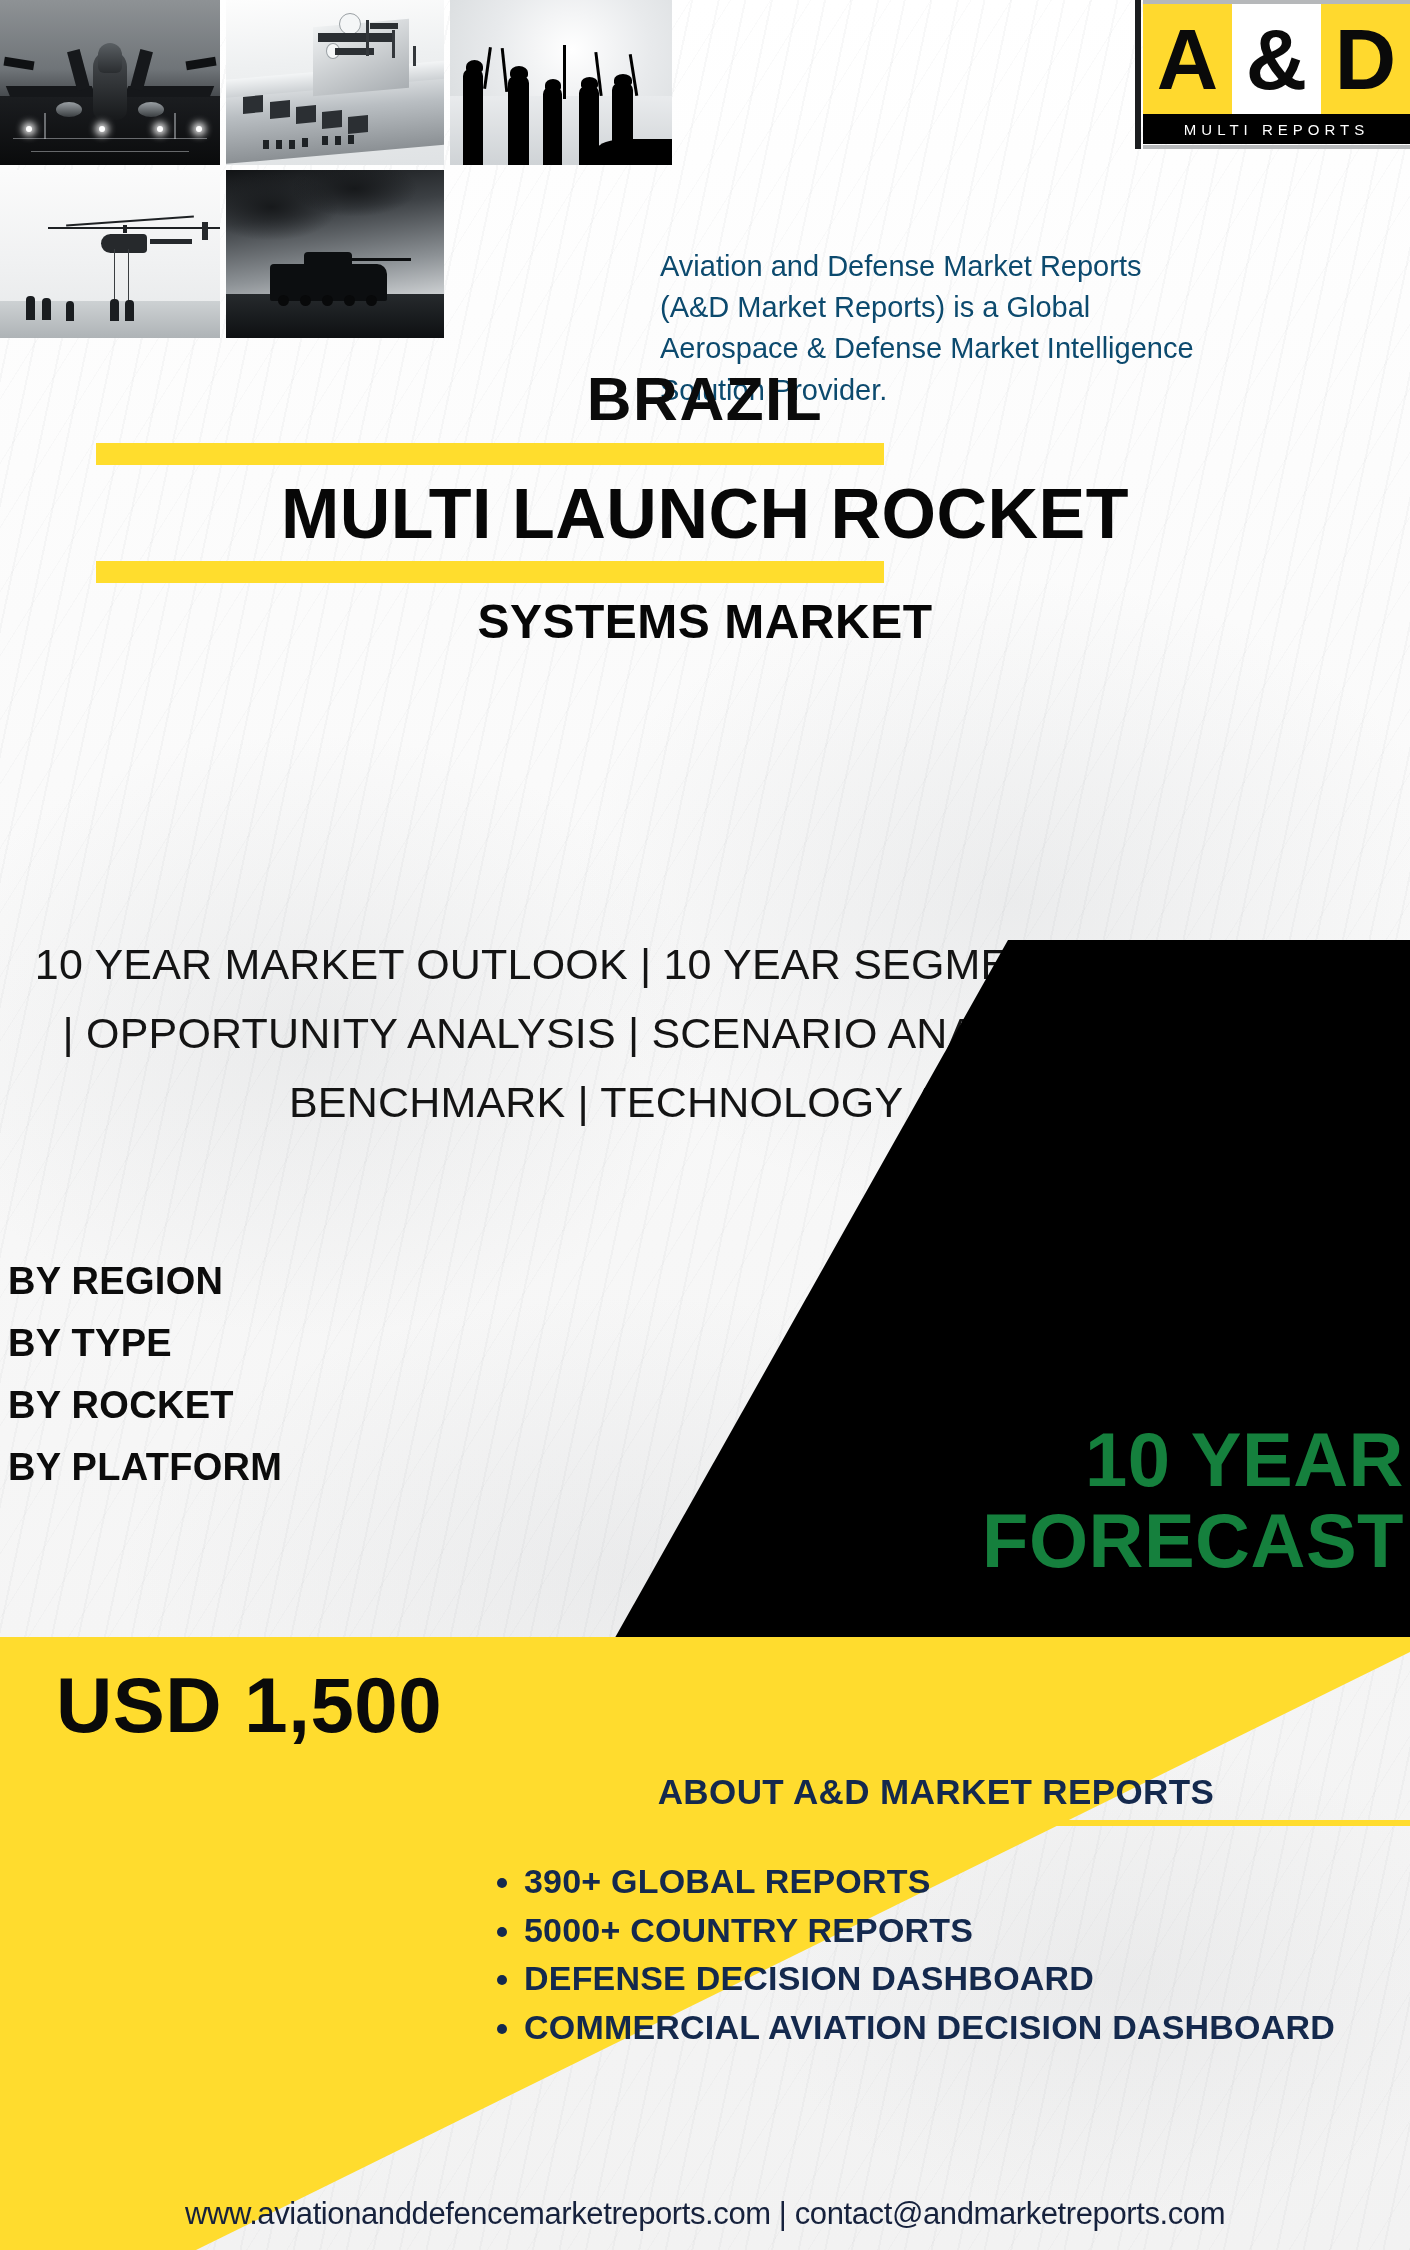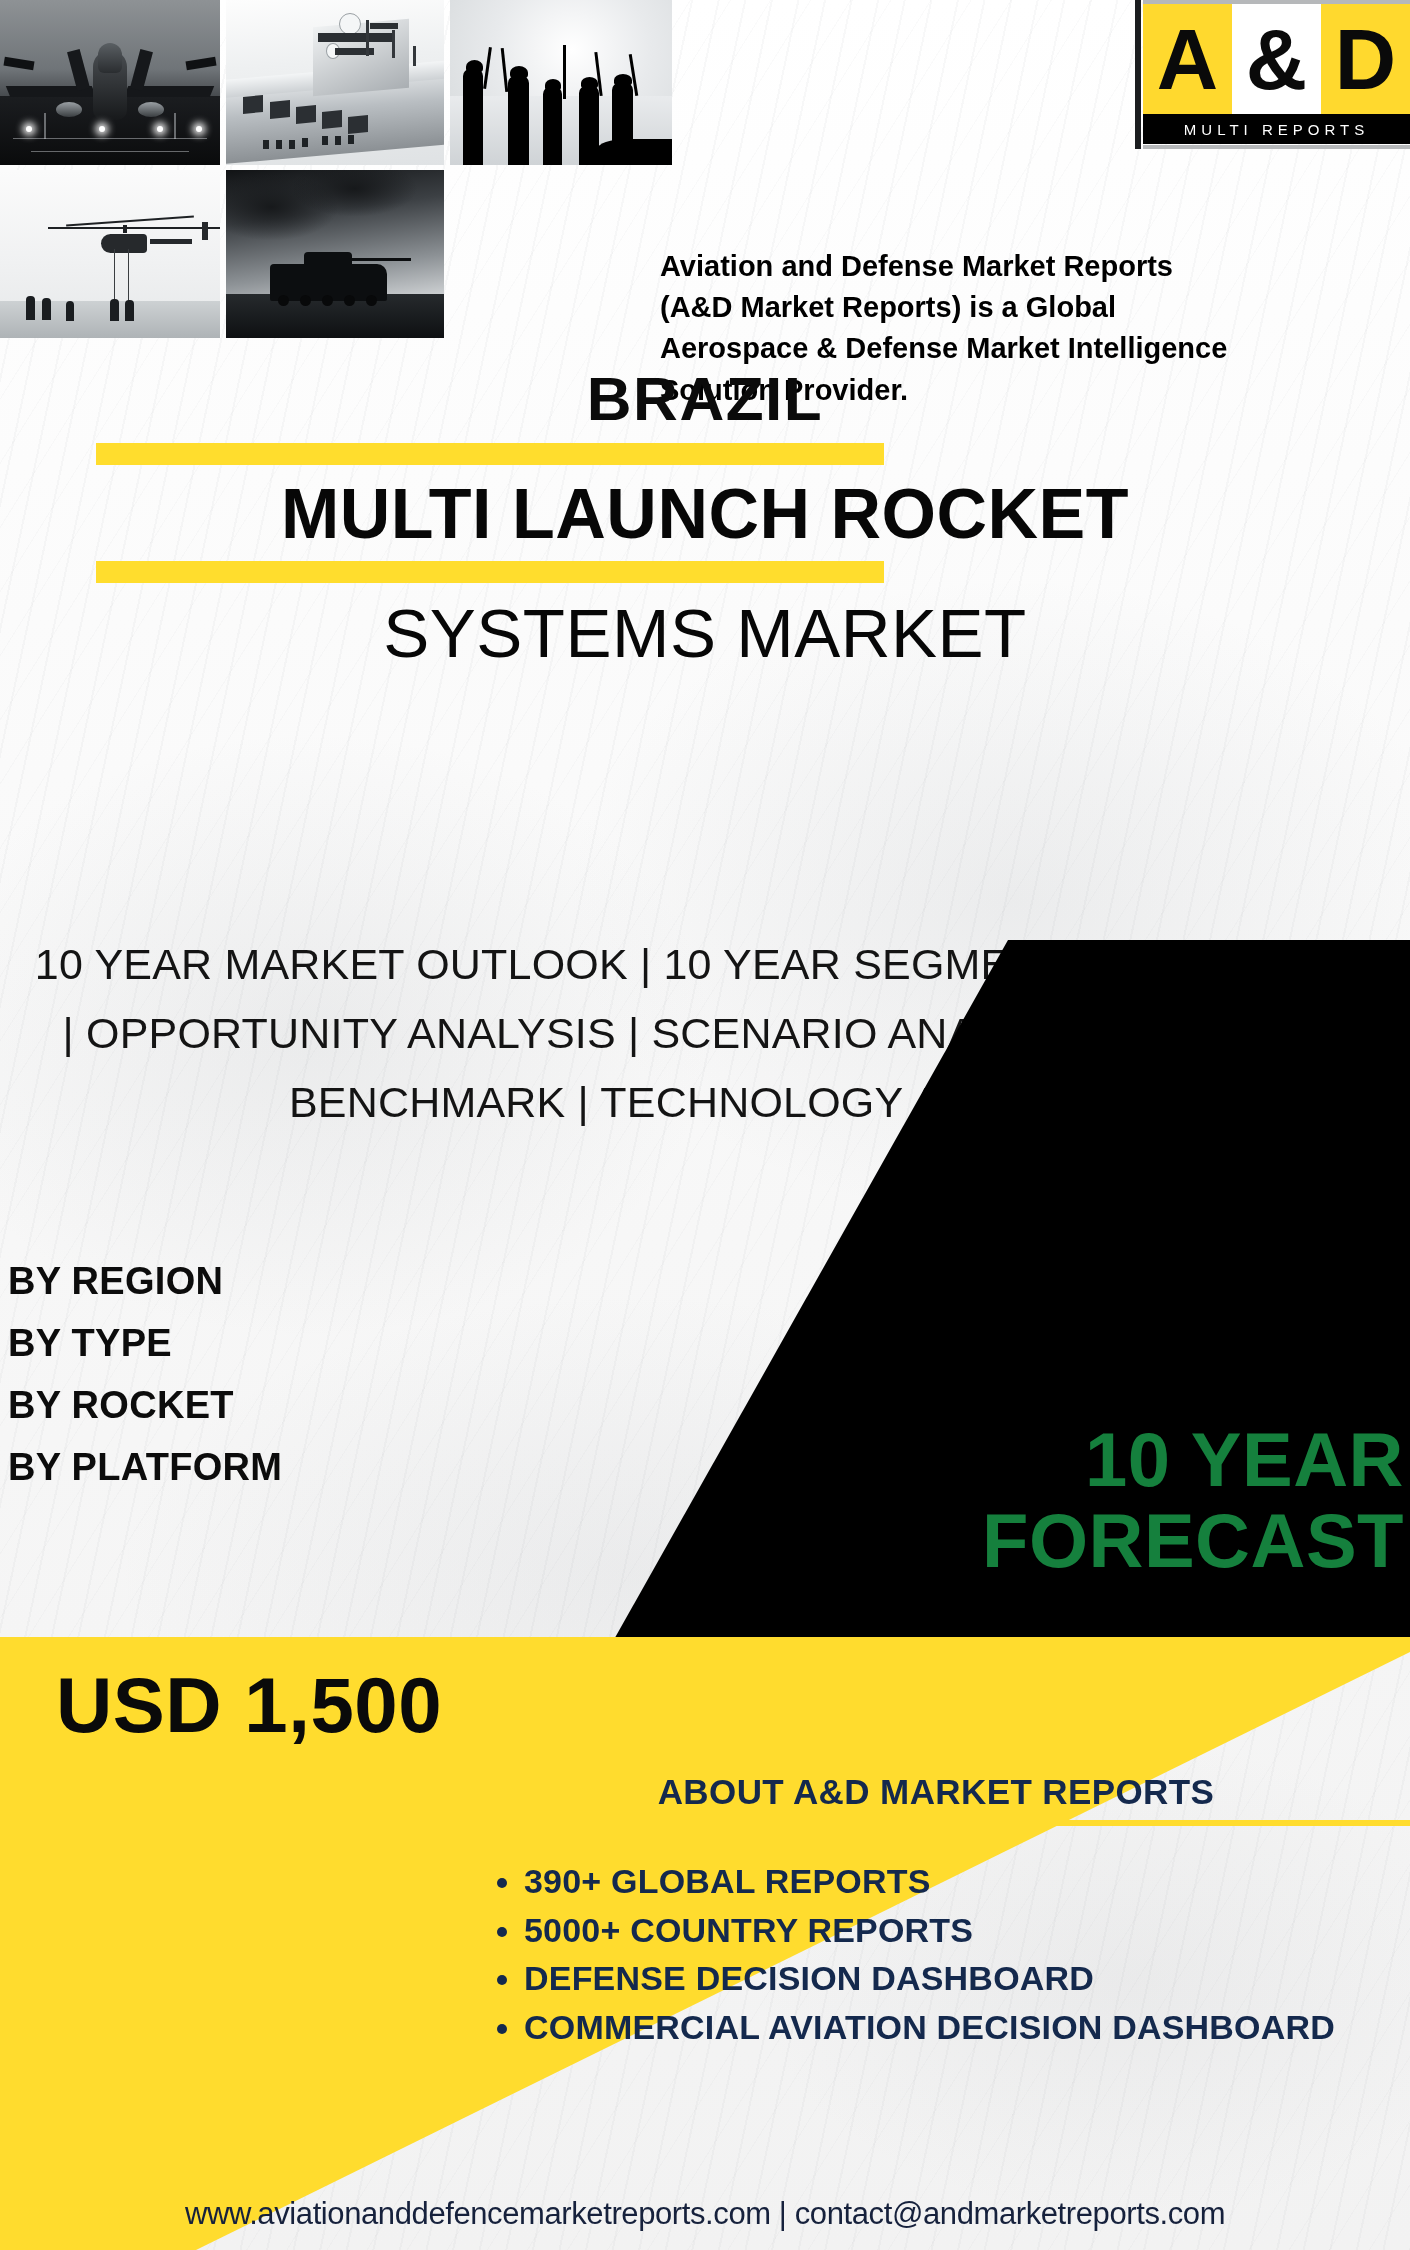--- a/index.html
+++ b/index.html
@@ -138,40 +138,40 @@
   .logo .tile.w { background:#ffffff; }
   .logo .bar { position:absolute; left:8px; right:0; top:114px; height:30px; background:#000;
     display:flex; align-items:center; justify-content:center; }
   .logo .bar span { color:#fff; font-size:15px; letter-spacing:5px; font-weight:400; }
   .logo .botline { position:absolute; left:8px; right:0; top:145px; height:4px; background:#b6b8ba; }
   .logo .leftedge { position:absolute; left:0; top:0; width:6px; height:149px; background:#1b1d1f; }
 
   
   .intro {
     position:absolute; left:660px; top:246px; width:740px;
-    font-size: 29px; line-height: 1.42; color: #000000;
-    text-align: justify; text-justify: inter-word; font-weight: 700;
+    font-size: 29px; line-height: 1.42; color: #0c4a6e;
+    text-align: justify; text-justify: inter-word; font-weight: 400;
   }
   .intro > span { display:block; }
 
   
   .title-wrap { position:absolute; left:0; top:360px; width:1410px; }
   .t-brazil {
     text-align:center; font-size:62px; font-weight:800; letter-spacing:1.5px;
     color:#0b0b0b; line-height:1.05; padding: 6px 0 4px;
   }
   .ybar { height:22px; background:#ffdd2d; margin: 8px auto; }
   .ybar.one { width: 788px; margin-left: 96px; }
   .ybar.two { width: 788px; margin-left: 96px; }
   .t-main {
     text-align:center; font-size:70px; font-weight:800; letter-spacing:0.5px;
     color:#070707; line-height:1.06; padding: 4px 0 2px;
   }
   .t-main2 {
-    text-align:center; font-size:69px; font-weight:400; letter-spacing:0.5px;
+    text-align:center; font-size:48px; font-weight:700; letter-spacing:0.5px;
     color:#070707; line-height:1.06; padding: 6px 0 0;
   }
 
   
   .subtitle {
     position:absolute; left:30px; top:930px; width:1350px;
     text-align:center; font-size:43px; line-height:1.6; color:#141414;
     font-weight:300; letter-spacing:0.2px;
   }
 

